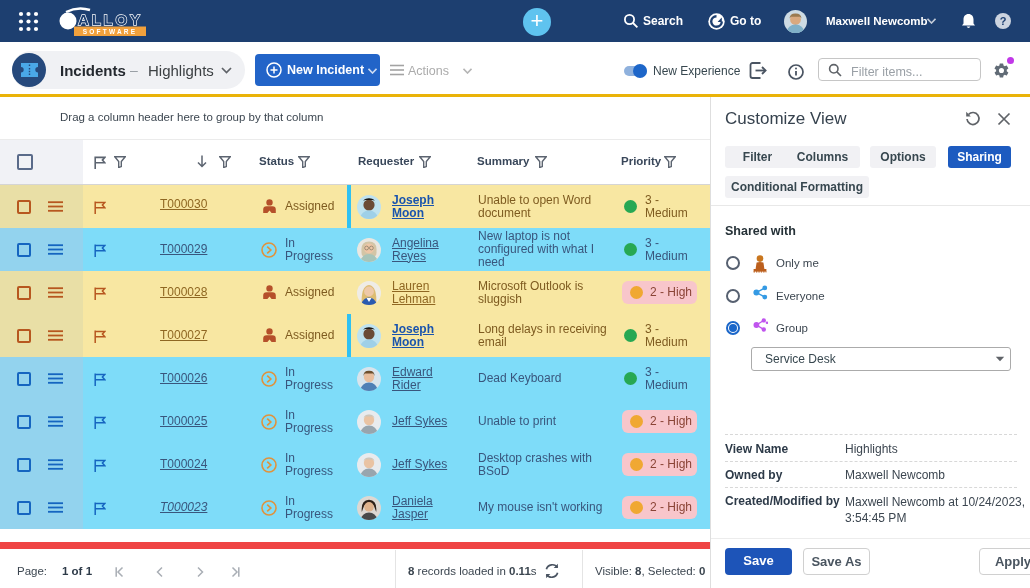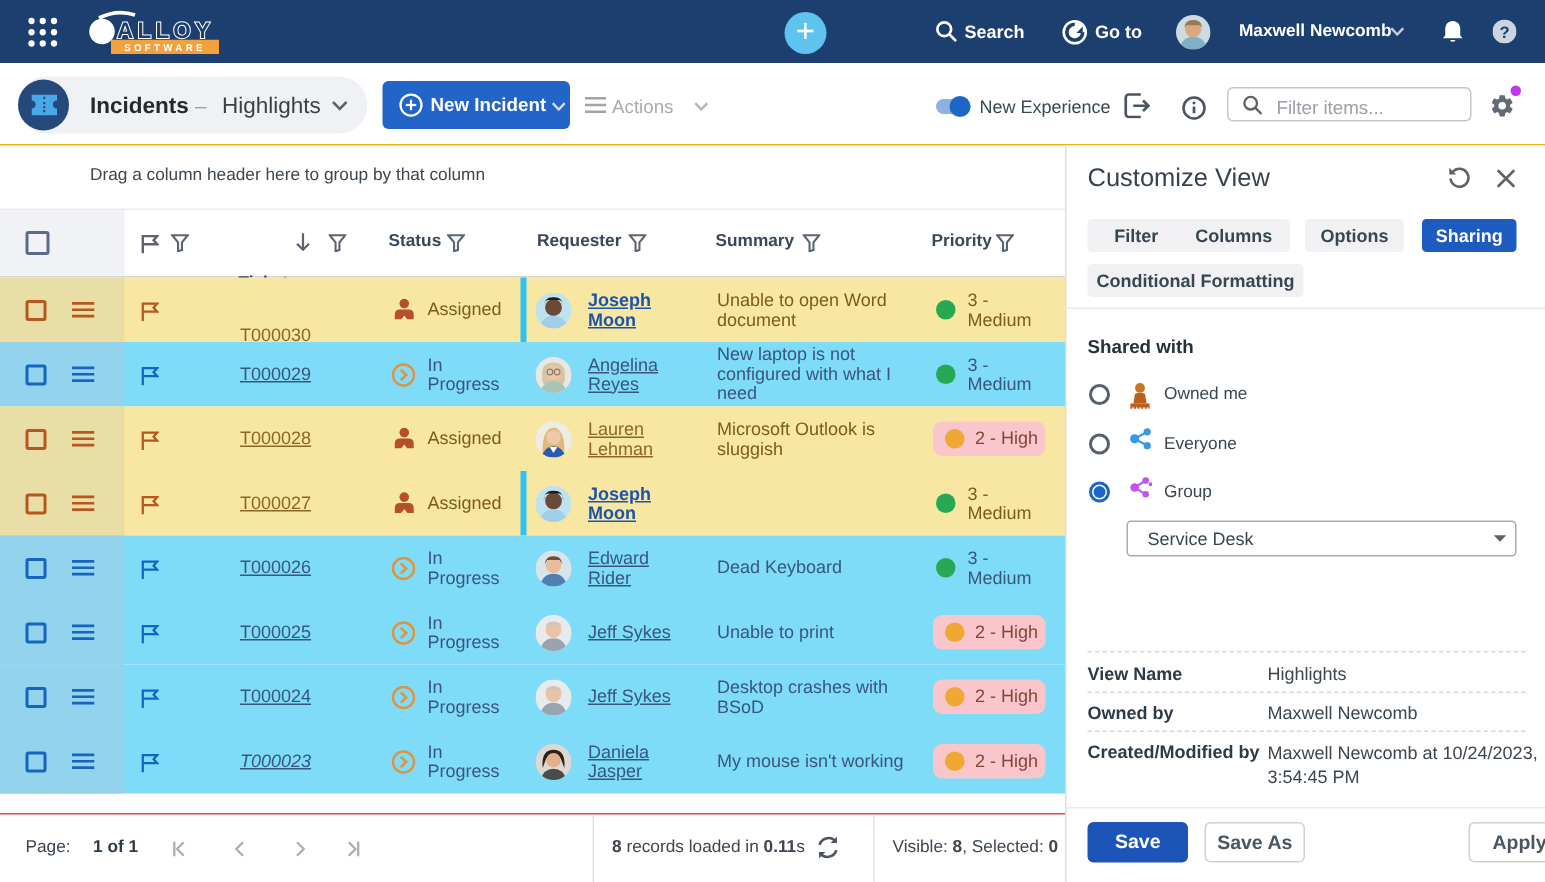--- a/index.html
+++ b/index.html
@@ -3,42 +3,42 @@
 <meta charset="utf-8">
 <style>
   html,body{margin:0;padding:0;}
   body{font-family:"Liberation Sans", sans-serif; width:1030px; height:588px; overflow:hidden;}
   .stage{position:relative; width:1030px; height:588px; background:#fff; overflow:hidden;}
   .abs{position:absolute;}
   
   .topbar{left:0;top:0;width:1030px;height:42px;background:#1d3f70;}
   .white13{color:#fff;font-size:12px;font-weight:bold;white-space:nowrap;}
   
-  .toolbar{left:0;top:42px;width:1030px;height:55px;background:#fff;border-bottom:1px solid #eab308;box-sizing:border-box;}
+  .toolbar{left:0;top:42px;width:1030px;height:55px;background:#fff;border-bottom:3px solid #eab308;box-sizing:border-box;}
   
   .groupbar{left:0;top:98px;width:710px;height:41px;background:#fff;}
   .thead{left:0;top:139px;width:710px;height:46px;background:#fff;border-top:1px solid #ebebeb;border-bottom:1px solid #d5d5d5;box-sizing:border-box;}
   .theadfixed{left:0;top:140px;width:83px;height:44px;background:#f1f2f6;}
   .hlabel{color:#39475a;font-size:11.5px;font-weight:bold;}
   .row{position:absolute;left:0;width:710px;height:43px;}
   .rowfix{position:absolute;left:0;top:0;width:83px;height:43px;}
   .ry{background:#f8e7a2;}
   .ryf{background:#e9dfa6;}
   .rb{background:#7edcf9;}
   .rbf{background:#93d3ee;}
   .cell{position:absolute;font-size:12px;line-height:13px;}
   .lnk{text-decoration:underline;}
   .y-link{color:#8f6722;}
   .b-link{color:#39567d;}
   .y-txt{color:#7e5b20;}
   .b-txt{color:#39567d;}
   .jm{color:#1a54ad;font-weight:bold;}
   .dot{position:absolute;width:13px;height:13px;border-radius:50%;}
   .badge-high{position:absolute;left:622px;top:10px;width:75px;height:23px;background:#f8c6cb;border-radius:6px;}
-  .footbar{left:0;top:542px;width:710px;height:46px;background:#fff;border-top:1px solid #ef4444;box-sizing:border-box;color:#37474f;font-size:13px;}
+  .footbar{left:0;top:542px;width:710px;height:46px;background:#fff;border-top:7px solid #ef4444;box-sizing:border-box;color:#37474f;font-size:13px;}
   
   .panel{left:710px;top:97px;width:320px;height:491px;background:#fff;border-left:1px solid #dedede;box-sizing:border-box;}
   .tab{position:absolute;height:22px;background:#f1f1f4;border-radius:3px;color:#37474f;font-size:12px;font-weight:bold;text-align:center;line-height:22px;}
   .tab.active{background:#1d5bc0;color:#fff;}
   .plabel{color:#2d3a48;font-size:12px;font-weight:bold;}
   .pval{color:#3c4650;font-size:12px;}
   .dash{position:absolute;left:14px;width:292px;border-top:1px dashed #d8d8d8;}
   .btn{position:absolute;height:27px;border-radius:4px;font-size:13px;font-weight:bold;text-align:center;line-height:26px;box-sizing:border-box;}
   .btn.primary{background:#1d54b8;color:#fff;}
   .btn.sec{background:#fff;color:#4a5560;border:1px solid #d0d0d0;}
@@ -230,21 +230,21 @@
     <svg class="abs" style="left:48px;top:16px;" width="15" height="11" viewBox="0 0 15 11">
           <g stroke="#b7571f" stroke-width="1.8">
             <line x1="0" y1="1.2" x2="15" y2="1.2"></line>
             <line x1="0" y1="5.5" x2="15" y2="5.5"></line>
             <line x1="0" y1="9.8" x2="15" y2="9.8"></line>
           </g>
         </svg>
     <svg class="abs" style="left:94px;top:15.5px;" width="12" height="13" viewBox="0 0 12 13">
           <path d="M1.2 0.6 L1.2 13 M1.2 1.4 L10.8 1.4 L8.4 4.1 L10.8 6.8 L1.2 6.8" fill="none" stroke="#b7571f" stroke-width="1.5"></path>
         </svg>
-    <div class="cell lnk y-link" style="left:160px;top:32px;">T000030</div>
+    <div class="cell lnk y-link" style="left:160px;top:13px;">T000030</div>
     <svg class="abs" style="left:262px;top:14px;" width="15" height="14" viewBox="0 0 15 14">
           <circle cx="7.5" cy="3.4" r="3.2" fill="#b5502a"></circle>
           <path d="M1.2 14 L1.2 10.6 Q1.2 7.3 4.6 7.3 L10.4 7.3 Q13.8 7.3 13.8 10.6 L13.8 14 L9.6 14 L7.5 11.4 L5.4 14 Z" fill="#b5502a"></path>
         </svg>
     <div class="cell y-txt" style="left:285px;top:15px;">Assigned</div>
     <div class="abs" style="left:347px;top:0;width:4px;height:43px;background:#2fc1f2;"></div>
     <svg class="abs" style="left:357px;top:9.5px;" width="24" height="24" viewBox="0 0 24 24">
           <defs>
             <clipPath id="cT000030">
               <circle cx="12" cy="12" r="12"></circle>
@@ -367,20 +367,21 @@
             </clipPath>
           </defs>
           <g clip-path="url(#cT000027)">
             <rect width="24" height="24" fill="#bfe2ef"></rect>
             <circle cx="12" cy="10" r="5.6" fill="#6b4a35"></circle>
             <path d="M5.6 9.6 Q5.4 3 12 3.2 Q18.6 3 18.4 9.6 Q18.6 5.4 15.8 5 L8.2 5 Q5.4 5.4 5.6 9.6 Z" fill="#201a14"></path>
             <path d="M2.5 24 Q4.5 15.5 12 15.5 Q19.5 15.5 21.5 24 Z" fill="#9fd0e8"></path>
           </g>
         </svg>
     <div class="cell jm lnk" style="left:392px;top:8.5px;">Joseph<br>Moon</div>
+    <div class="cell y-txt" style="left:478px;top:8.5px;">Long delays in receiving<br>email</div>
     <div class="dot" style="left:624px;top:15px;background:#27a853;"></div>
     <div class="cell y-txt" style="left:645px;top:8.5px;">3 -<br>Medium</div>
     </div>
   <div class="row rb" style="top:357px;">
     <div class="rowfix rbf"></div>
     <div class="abs" style="left:17px;top:14.5px;width:10px;height:10px;border:2px solid #1565c0;border-radius:2px;"></div>
     <svg class="abs" style="left:48px;top:16px;" width="15" height="11" viewBox="0 0 15 11">
           <g stroke="#1565c0" stroke-width="1.8">
             <line x1="0" y1="1.2" x2="15" y2="1.2"></line>
             <line x1="0" y1="5.5" x2="15" y2="5.5"></line>
@@ -573,21 +574,21 @@
     <div class="abs" style="left:0;top:108px;width:320px;height:1px;background:#e8e8e8;"></div>
     <div class="abs" style="left:14px;top:127px;font-size:12.5px;font-weight:bold;color:#263238;">Shared with</div>
 
     <div class="abs" style="left:15px;top:159px;width:10px;height:10px;border:2px solid #566070;border-radius:50%;"></div>
     <svg class="abs" style="left:41px;top:158px;" width="16" height="18" viewBox="0 0 16 18">
       <circle cx="8" cy="3.6" r="3.3" fill="#c9761e"></circle>
       <path d="M 3.6 14 L 4.6 7.6 Q 8 6.2 11.4 7.6 L 12.4 14 Z" fill="#bc5f1d"></path>
       <rect x="1.6" y="14" width="12.8" height="2.6" fill="#bc5f1d"></rect>
       <line x1="1.6" y1="16.9" x2="14.4" y2="16.9" stroke="#bc5f1d" stroke-width="1.2" stroke-dasharray="1.3 1.1"></line>
     </svg>
-    <div class="abs" style="left:65px;top:160px;font-size:11.5px;color:#3c4650;">Owned me</div>
+    <div class="abs" style="left:65px;top:160px;font-size:11.5px;color:#3c4650;">Only me</div>
 
     <div class="abs" style="left:15px;top:191.5px;width:10px;height:10px;border:2px solid #566070;border-radius:50%;"></div>
     <svg class="abs" style="left:42px;top:188px;" width="15" height="15" viewBox="0 0 15 15">
       <g stroke="#349ae4" stroke-width="1.4">
           <line x1="3.4" y1="7.5" x2="11.6" y2="3"></line>
           <line x1="3.4" y1="7.5" x2="11.6" y2="12"></line>
         </g>
       <circle cx="3.4" cy="7.5" r="3" fill="#349ae4"></circle>
       <circle cx="11.8" cy="2.9" r="2.4" fill="#349ae4"></circle>
       <circle cx="11.8" cy="12.1" r="2.4" fill="#349ae4"></circle>

